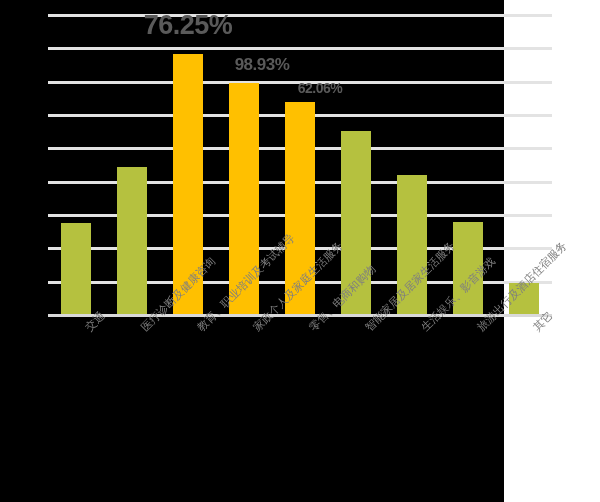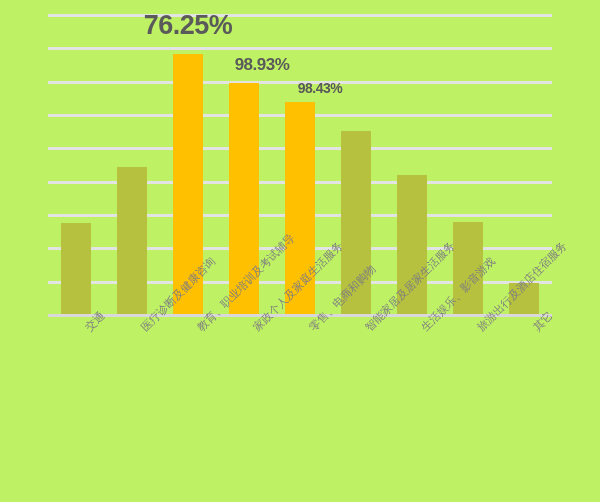--- a/index.html
+++ b/index.html
@@ -9,23 +9,23 @@
   }
   body {
     width: 600px;
     height: 502px;
     overflow: hidden;
     font-family: "Liberation Sans", sans-serif;
   }
 
   #chart-root {
     position: relative;
-    width: 600px;
+    width: 504px;
     height: 502px;
-    background: #bef264;
+    background: #000000;
   }
 
   
   #plot-area {
     position: absolute;
     left: 48px;
     top: 14px;
     width: 504px;
     height: 300px;
   }
@@ -132,21 +132,21 @@
       <div class="bar" title="零售、电商和购物" style="height: 211.568px; left: 237px; background: rgb(255, 192, 0);"></div>
       <div class="bar" title="智能家居及居家生活服务" style="height: 182.727px; left: 293px; background: rgb(181, 193, 63);"></div>
       <div class="bar" title="生活娱乐、影音游戏" style="height: 139.432px; left: 349px; background: rgb(181, 193, 63);"></div>
       <div class="bar" title="旅游出行及酒店住宿服务" style="height: 92.3864px; left: 405px; background: rgb(181, 193, 63);"></div>
       <div class="bar" title="其它" style="height: 31.0227px; left: 461px; background: rgb(181, 193, 63);"></div>
     </div>
 
   <div id="labels-layer">
       <div class="value-label vl-0" style="left: 188px; top: 10.0568px;">76.25%</div>
       <div class="value-label vl-1" style="left: 262px; top: 55.3068px;">98.93%</div>
-      <div class="value-label vl-2" style="left: 320px; top: 80.4318px;">98.43%</div>
+      <div class="value-label vl-2" style="left: 320px; top: 80.4318px;">62.06%</div>
     </div>
 
   <div id="cat-layer">
       <div class="cat-wrap" style="left: 82px;">
         <div class="cat-inner">交通</div>
       </div>
       <div class="cat-wrap" style="left: 138px;">
         <div class="cat-inner">医疗诊断及健康咨询</div>
       </div>
       <div class="cat-wrap" style="left: 194px;">

